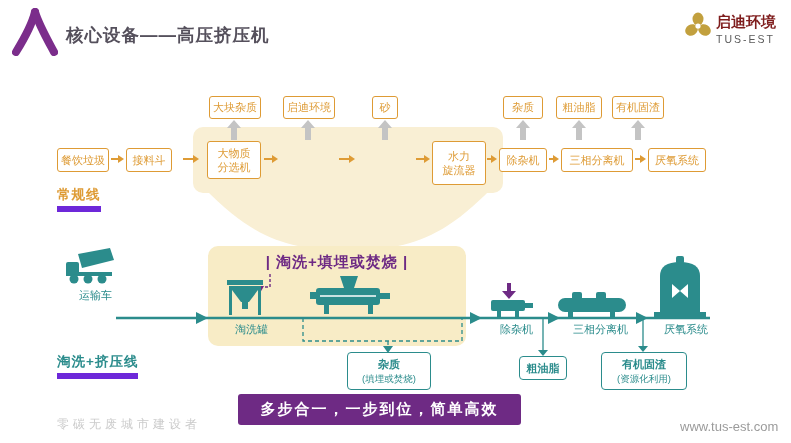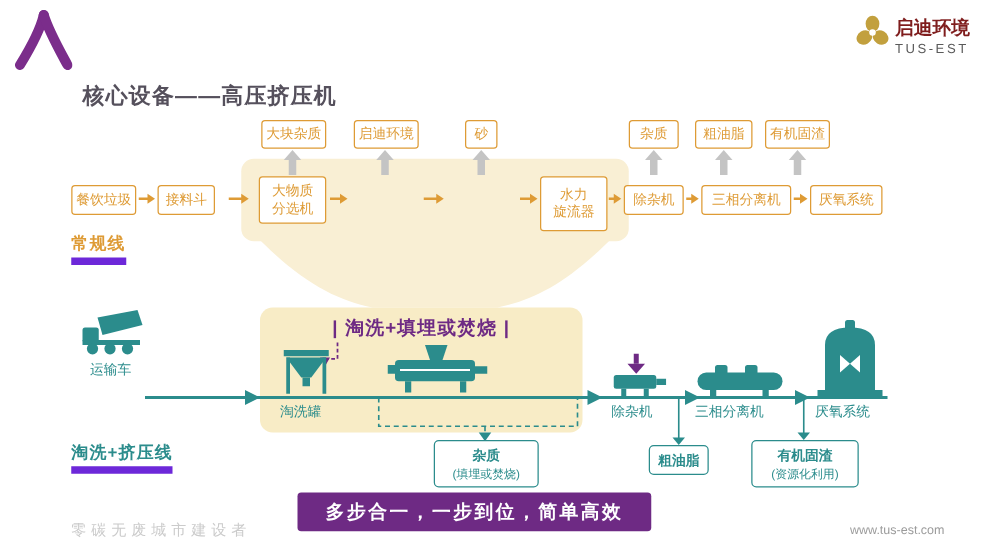--- a/index.html
+++ b/index.html
@@ -3,21 +3,21 @@
 <meta charset="utf-8">
 <style>
   * { margin:0; padding:0; box-sizing:border-box; }
   html,body { background:#fff; }
   body { width:791px; height:443px; font-family:"Liberation Sans","DejaVu Sans",sans-serif; }
   .slide { position:relative; width:791px; height:443px; background:#ffffff; overflow:hidden; }
 
   .abs { position:absolute; }
 
   
-  .title { position:absolute; left:66px; top:23px; font-size:17.5px; font-weight:bold; color:#55505C; letter-spacing:1px;margin-top:41px; }
+  .title { position:absolute; left:66px; top:23px; font-size:17.5px; font-weight:bold; color:#55505C; letter-spacing:1px; }
   .brand-name { position:absolute; left:716px; top:13px; font-size:15px; font-weight:bold; color:#7f1d1d;font-family:Liberation Mono, monospace; }
   .brand-sub  { position:absolute; left:716px; top:33px; font-size:10.5px; color:#5A5A5A; letter-spacing:2px; }
 
   
   .obox { position:absolute; border:1px solid #DE9B35; color:#DE9B35; background:#fff;
           border-radius:3px; font-size:11px; line-height:1.3; font-weight:500;
           display:flex; align-items:center; justify-content:center; text-align:center; white-space:pre-line; }
 
   
   .h-arrow { position:absolute; height:10px; }
@@ -31,40 +31,40 @@
                       border-left:7px solid transparent; border-right:7px solid transparent; border-bottom:8px solid #C4C4C4; }
   .up-arrow::after  { content:""; position:absolute; top:8px; left:4px; width:6px; height:12px; background:#C4C4C4; }
 
   
   .line-label { position:absolute; display:inline-block; font-size:13.5px; font-weight:bold;
                 padding-bottom:2px; border-bottom:6px solid #6d28d9; letter-spacing:1px; }
   .line-label.orange { color:#DE9B35; }
   .line-label.teal   { color:#2B8C8C; }
 
   
-  .ticon-label { position:absolute; color:#2B8C8C; font-size:11px; font-weight:500; text-align:left; }
+  .ticon-label { position:absolute; color:#2B8C8C; font-size:11px; font-weight:500; text-align:right; }
 
   
   .tbox { position:absolute; border:1px solid #2B8C8C; border-radius:4px; background:#fff; color:#2B8C8C;
           display:flex; flex-direction:column; align-items:center; justify-content:center; text-align:center; }
   .tbox .t1 { font-size:11px; font-weight:600; }
   .tbox .t2 { font-size:9.5px; margin-top:1px; }
 
   
   .highlight-box { position:absolute; left:208px; top:246px; width:258px; height:100px;
                    background:#F8ECC6; border-radius:10px; }
   .hl-title { position:absolute; left:208px; top:253px; width:258px; text-align:center;
               color:#6E2A84; font-weight:bold; font-size:15px; letter-spacing:1px; }
 
   .banner { position:absolute; left:238px; top:394px; width:283px; height:31px; background:#6E2A84;
             border-radius:3px; color:#fff; font-size:15px; font-weight:bold; letter-spacing:2px;
             display:flex; align-items:center; justify-content:center; }
 
   .footer-left  { position:absolute; left:57px; top:416px; font-size:12px; color:#CBCBCB; letter-spacing:4px; }
-  .footer-right { position:absolute; left:680px; top:419px; font-size:10px; color:#9B9B9B;text-align:right; }
+  .footer-right { position:absolute; left:680px; top:419px; font-size:13px; color:#9B9B9B;text-align:right; }
 
   svg { display:block; }
 </style>
 </head>
 <body>
 
 <div class="slide">
 
   <svg class="abs" style="left:0;top:0" width="791" height="443">
     <rect x="193" y="127" width="310" height="66" rx="10" fill="#F9EFD4"></rect>

